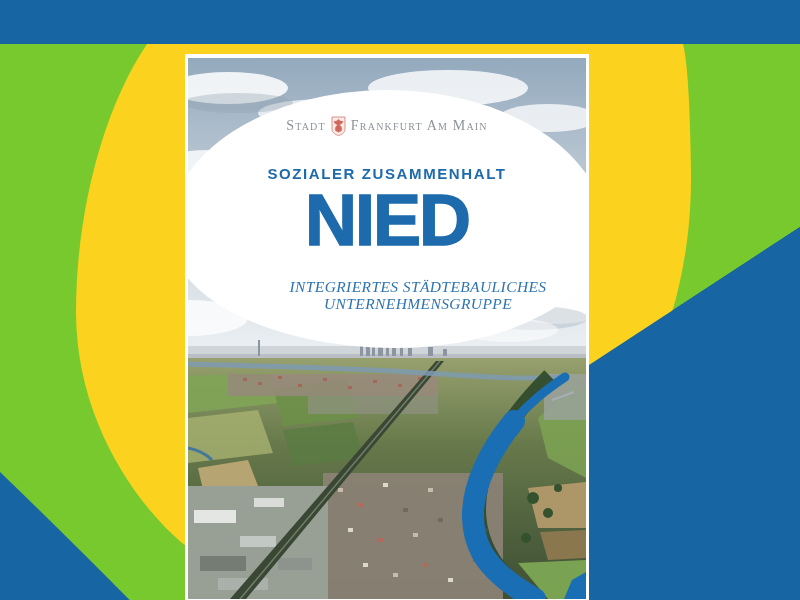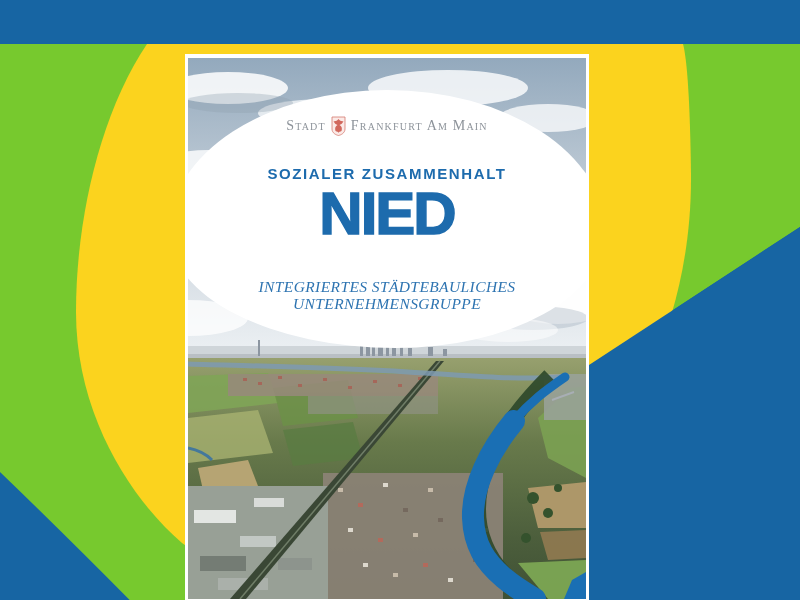--- a/index.html
+++ b/index.html
@@ -29,27 +29,27 @@
     color:#8d939a;font-size:14px;letter-spacing:1.2px;
   }
   .publisher .w{text-transform:capitalize;}
 
   .kicker{
     position:absolute;left:0;top:112px;width:404px;text-align:center;
     color:#1d6bad;font-weight:700;font-size:15px;letter-spacing:1.6px;line-height:1;
   }
   .big-title{
     position:absolute;left:0;top:130px;width:404px;text-align:center;
-    color:#1d6bad;font-weight:700;font-size:60px;line-height:1;
+    color:#1d6bad;font-weight:700;font-size:72px;line-height:1;
     letter-spacing:-2px;-webkit-text-stroke:1.5px #1d6bad;
   }
   .subtitle{
     position:absolute;left:0;top:224px;width:404px;text-align:center;
     font-family:"Liberation Serif",serif;font-style:italic;
-    color:#2e74b1;font-size:15.5px;line-height:17px;letter-spacing:.4px;
+    color:#2e74b1;font-size:15.5px;line-height:17px;letter-spacing:.4px;padding-left:31px;
   }
 
   
   .footerbar{
     position:absolute;left:0;bottom:0;width:404px;height:32px;background:#ffffff;
   }
   .logo{position:absolute;top:2px;display:flex;flex-direction:column;align-items:center;}
   .tiny-b{font-size:3.4px;font-weight:700;color:#2a2a2a;line-height:3.6px;letter-spacing:.2px;text-align:center;}
   .tiny-g{font-size:2.5px;color:#9a9a95;line-height:2.8px;text-align:center;}
   .logo-stb{left:32px;width:44px;}

